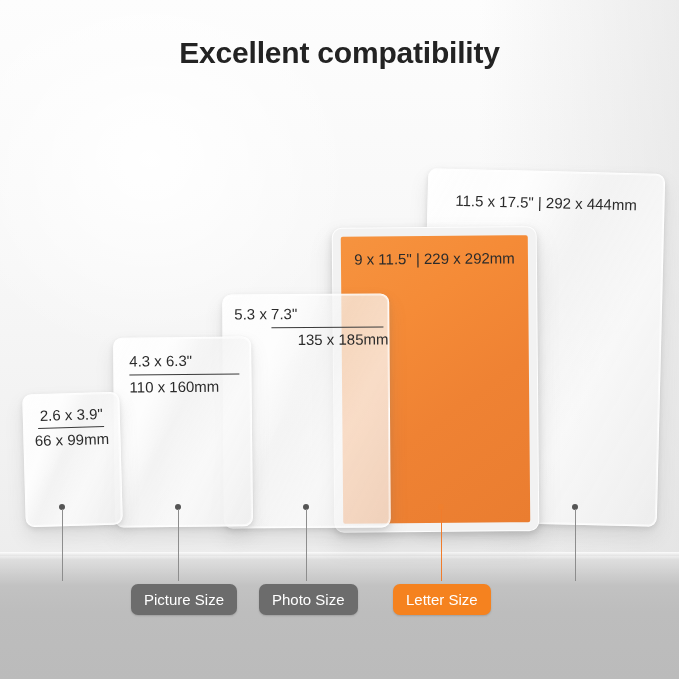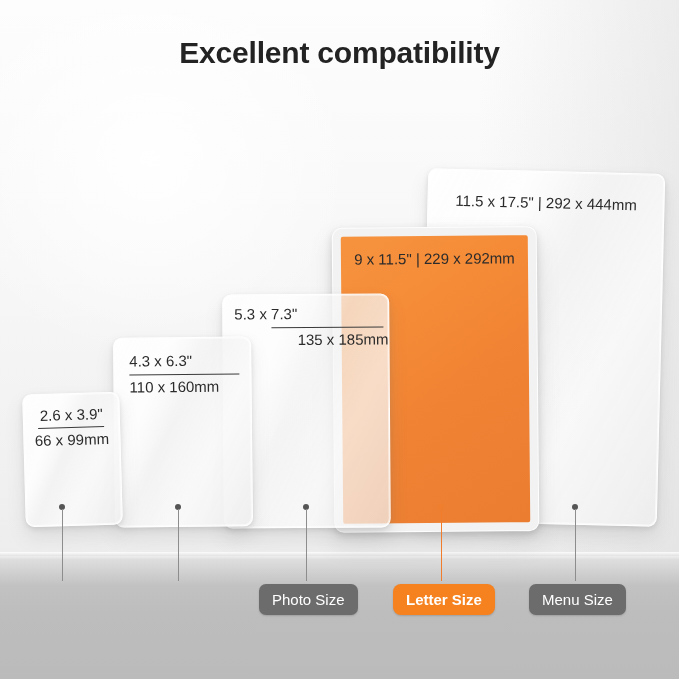--- a/index.html
+++ b/index.html
@@ -140,21 +140,21 @@
   .dot.orange{background:#ef7f2e;}
 
   
   .badge{
     position:absolute;height:31px;line-height:31px;
     border-radius:7px;background:#6c6c6c;color:#ffffff;
     font-size:15px;text-align:center;padding:0 13px;
     box-shadow:0 1px 2px rgba(0,0,0,.16);
     white-space:nowrap;
   }
-  .badge.accent{background:#f5821f;font-weight:bold;border-radius:8px;}
+  .badge.accent{background:#f5821f;font-weight:normal;}
 </style>
 </head>
 <body>
 
 <div id="scene">
 
   <div class="wall"></div>
   <div class="wall-glow"></div>
   <div class="wall-shadeR"></div>
 
@@ -203,17 +203,17 @@
 
   <div class="dot" style="left:303px;top:504px;"></div>
   <div class="conn" style="left:306px;top:509px;height:72px;"></div>
 
   <div class="dot orange" style="left:438px;top:504px;"></div>
   <div class="conn orange" style="left:441px;top:509px;height:72px;"></div>
 
   <div class="dot" style="left:572px;top:504px;"></div>
   <div class="conn" style="left:575px;top:509px;height:72px;"></div>
 
+  <div class="badge" style="left:131px;top:584px;">Picture Size</div>
   <div class="badge" style="left:259px;top:584px;text-align:right;">Photo Size</div>
   <div class="badge accent" style="left:393px;top:584px;">Letter Size</div>
-  <div class="badge" style="left:529px;top:584px;">Menu Size</div>
 
 </div>
 
 </body></html>

